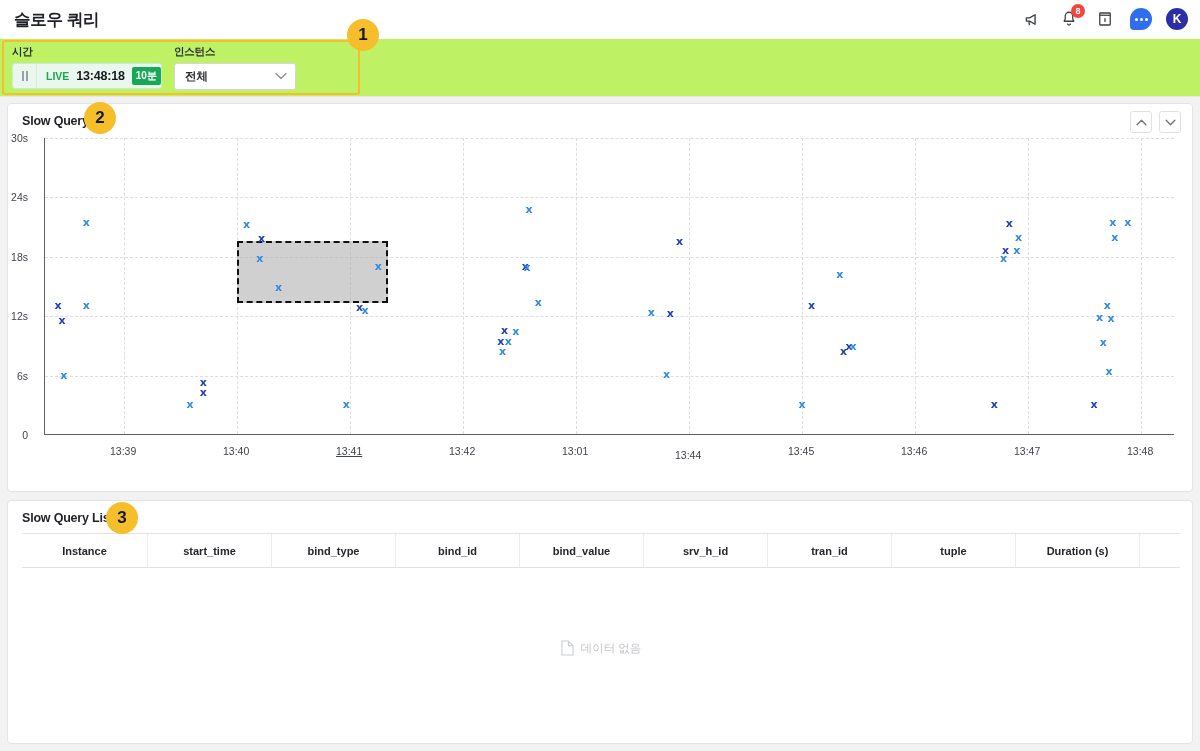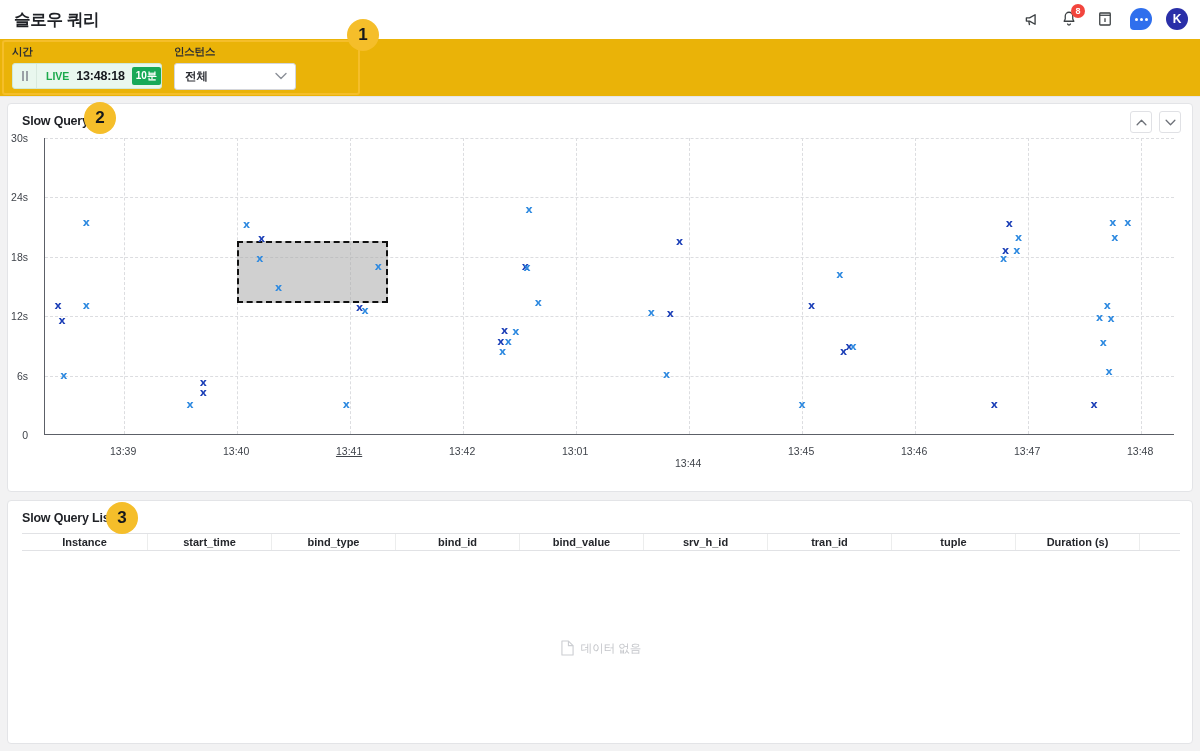--- a/index.html
+++ b/index.html
@@ -43,21 +43,21 @@
   }
   .chat-icon i { width:3px; height:3px; border-radius:50%; background:#fff; display:block; }
   .avatar {
     width:22px; height:22px; border-radius:50%; background:#2a2fa8; color:#fff;
     font-size:12px; font-weight:700; display:flex; align-items:center; justify-content:center;
   }
 
   
   .filterbar {
     position:absolute; left:0; top:39px; width:1200px; height:58px;
-    background:#eab308;
+    background:#bef264;
     border-bottom:1px solid #e6e6e8;
   }
   .filter-outline {
     position:absolute; left:2px; top:1px; width:358px; height:55px;
     border:2px solid #F5BE2A; border-radius:3px;
     pointer-events:none;
   }
   .field { position:absolute; }
   .field-label {
     font-size:10.5px; font-weight:700; color:#2b2d33; margin-bottom:4px; letter-spacing:-0.2px;
@@ -139,21 +139,21 @@
   .sel-box {
     position:absolute; background:rgba(170,170,170,0.55);
     border:2px dashed #111; z-index:5;
   }
 
   
   .table-wrap { position:absolute; left:14px; top:32px; width:1158px; height:205px; }
   .thead {
     display:flex; width:100%;
     border-top:1px solid #e1e2e5; border-bottom:1px solid #e1e2e5;
-    height:18px;
+    height:35px;
   }
   .th {
     font-size:11px; font-weight:700; color:#24262b;
     display:flex; align-items:center; justify-content:center;
     border-right:1px solid #eceded; height:100%;
   }
   .th:last-child { border-right:none; }
   .empty {
     position:absolute; left:0; top:25px; width:100%; height:180px;
     display:flex; align-items:center; justify-content:center; gap:7px;
@@ -324,21 +324,21 @@
         <div class="pt" style="left: 1058.43px; top: 204.93px; color: rgb(47, 138, 224); z-index: 8;">x</div>
         <div class="pt" style="left: 1064.08px; top: 233.64px; color: rgb(47, 138, 224); z-index: 8;">x</div>
         <div class="pt" style="left: 1049.02px; top: 266.31px; color: rgb(28, 63, 183); z-index: 8;">x</div>
       </div>
     <div class="xlabels" id="xlabels">
         <div class="xlab" style="left: 79.1px; top: 4px;">13:39</div>
         <div class="xlab" style="left: 192.1px; top: 4px;">13:40</div>
         <div class="xlab" style="left: 305.1px; top: 4px; text-decoration: underline;">13:41</div>
         <div class="xlab" style="left: 418.1px; top: 4px;">13:42</div>
         <div class="xlab" style="left: 531.1px; top: 4px;">13:01</div>
-        <div class="xlab" style="left: 644.1px; top: 16px;">13:44</div>
+        <div class="xlab" style="left: 644.1px; top: 8px;">13:44</div>
         <div class="xlab" style="left: 757.1px; top: 4px;">13:45</div>
         <div class="xlab" style="left: 870.1px; top: 4px;">13:46</div>
         <div class="xlab" style="left: 983.1px; top: 4px;">13:47</div>
         <div class="xlab" style="left: 1096.1px; top: 4px;">13:48</div>
       </div>
   </div>
 </div>
 
 <div class="panel panel-list">
   <div class="panel-title">Slow Query List</div>

